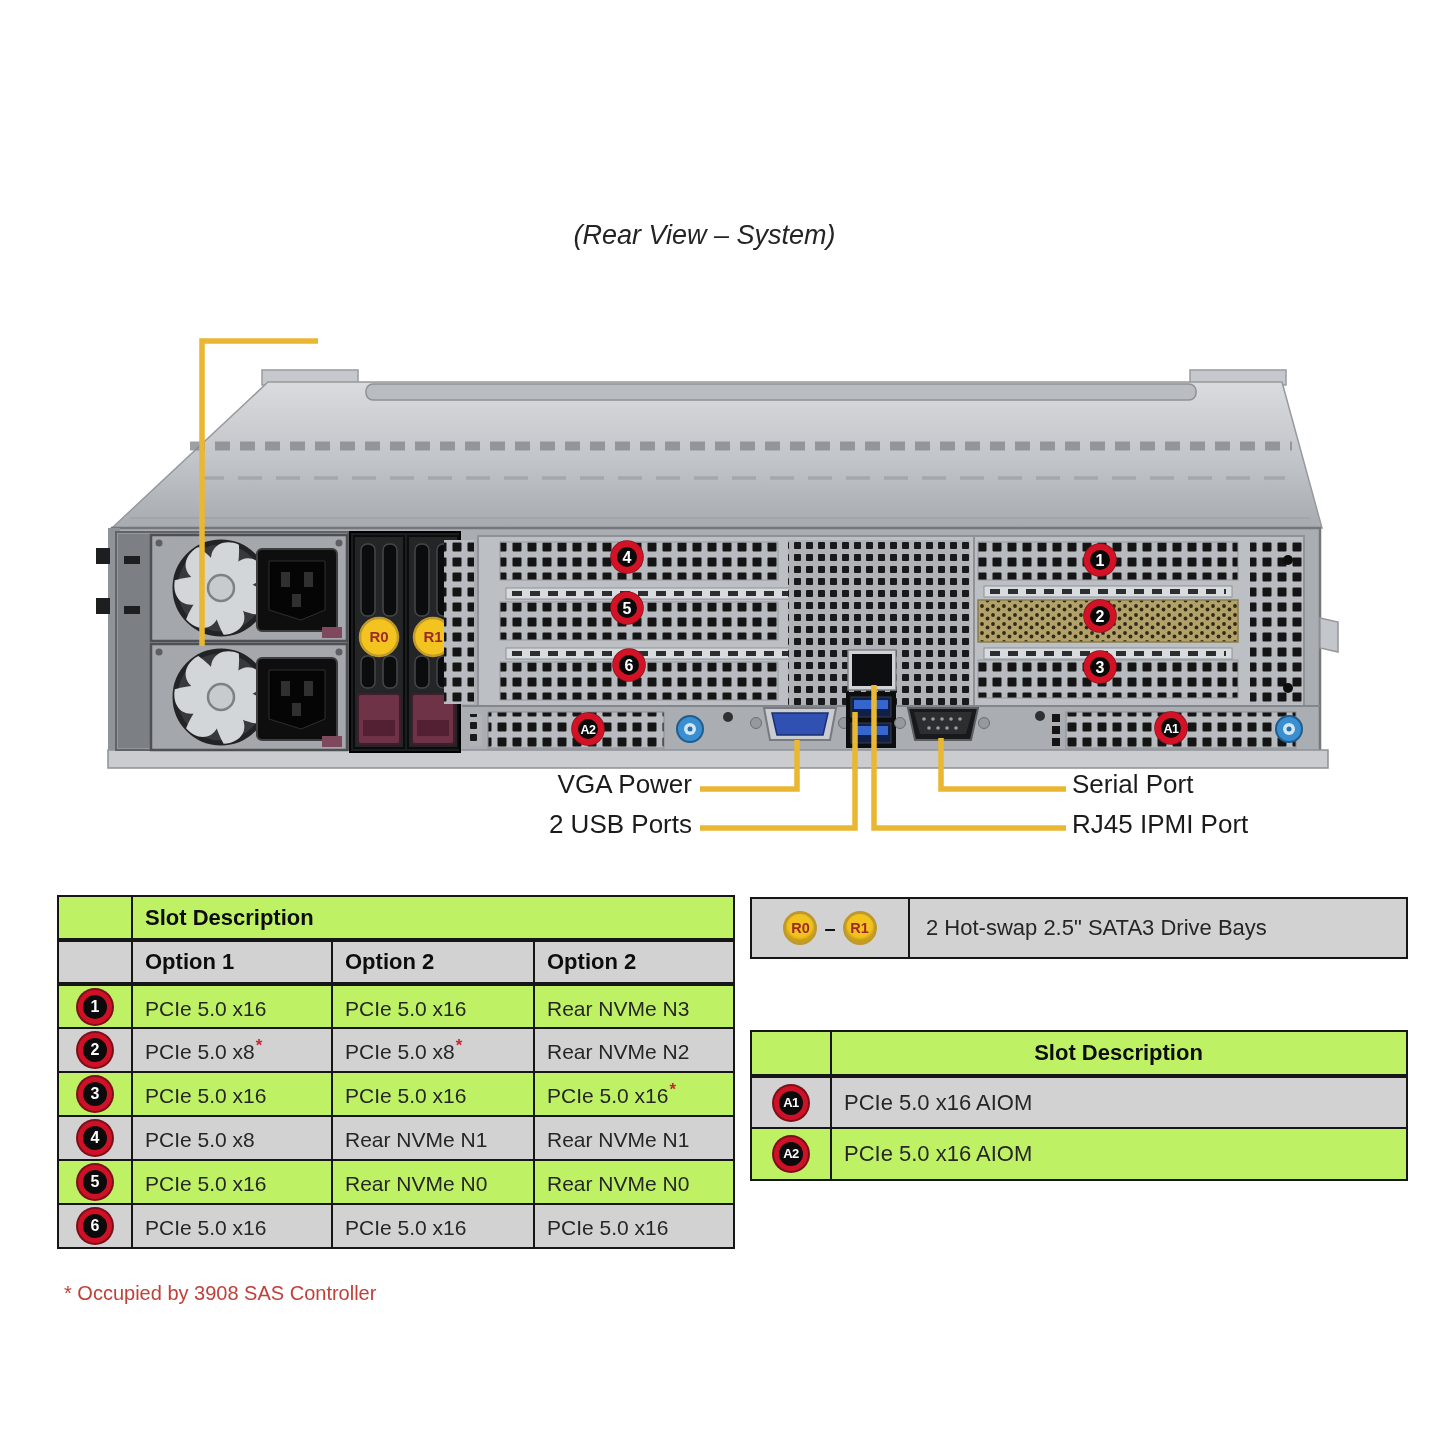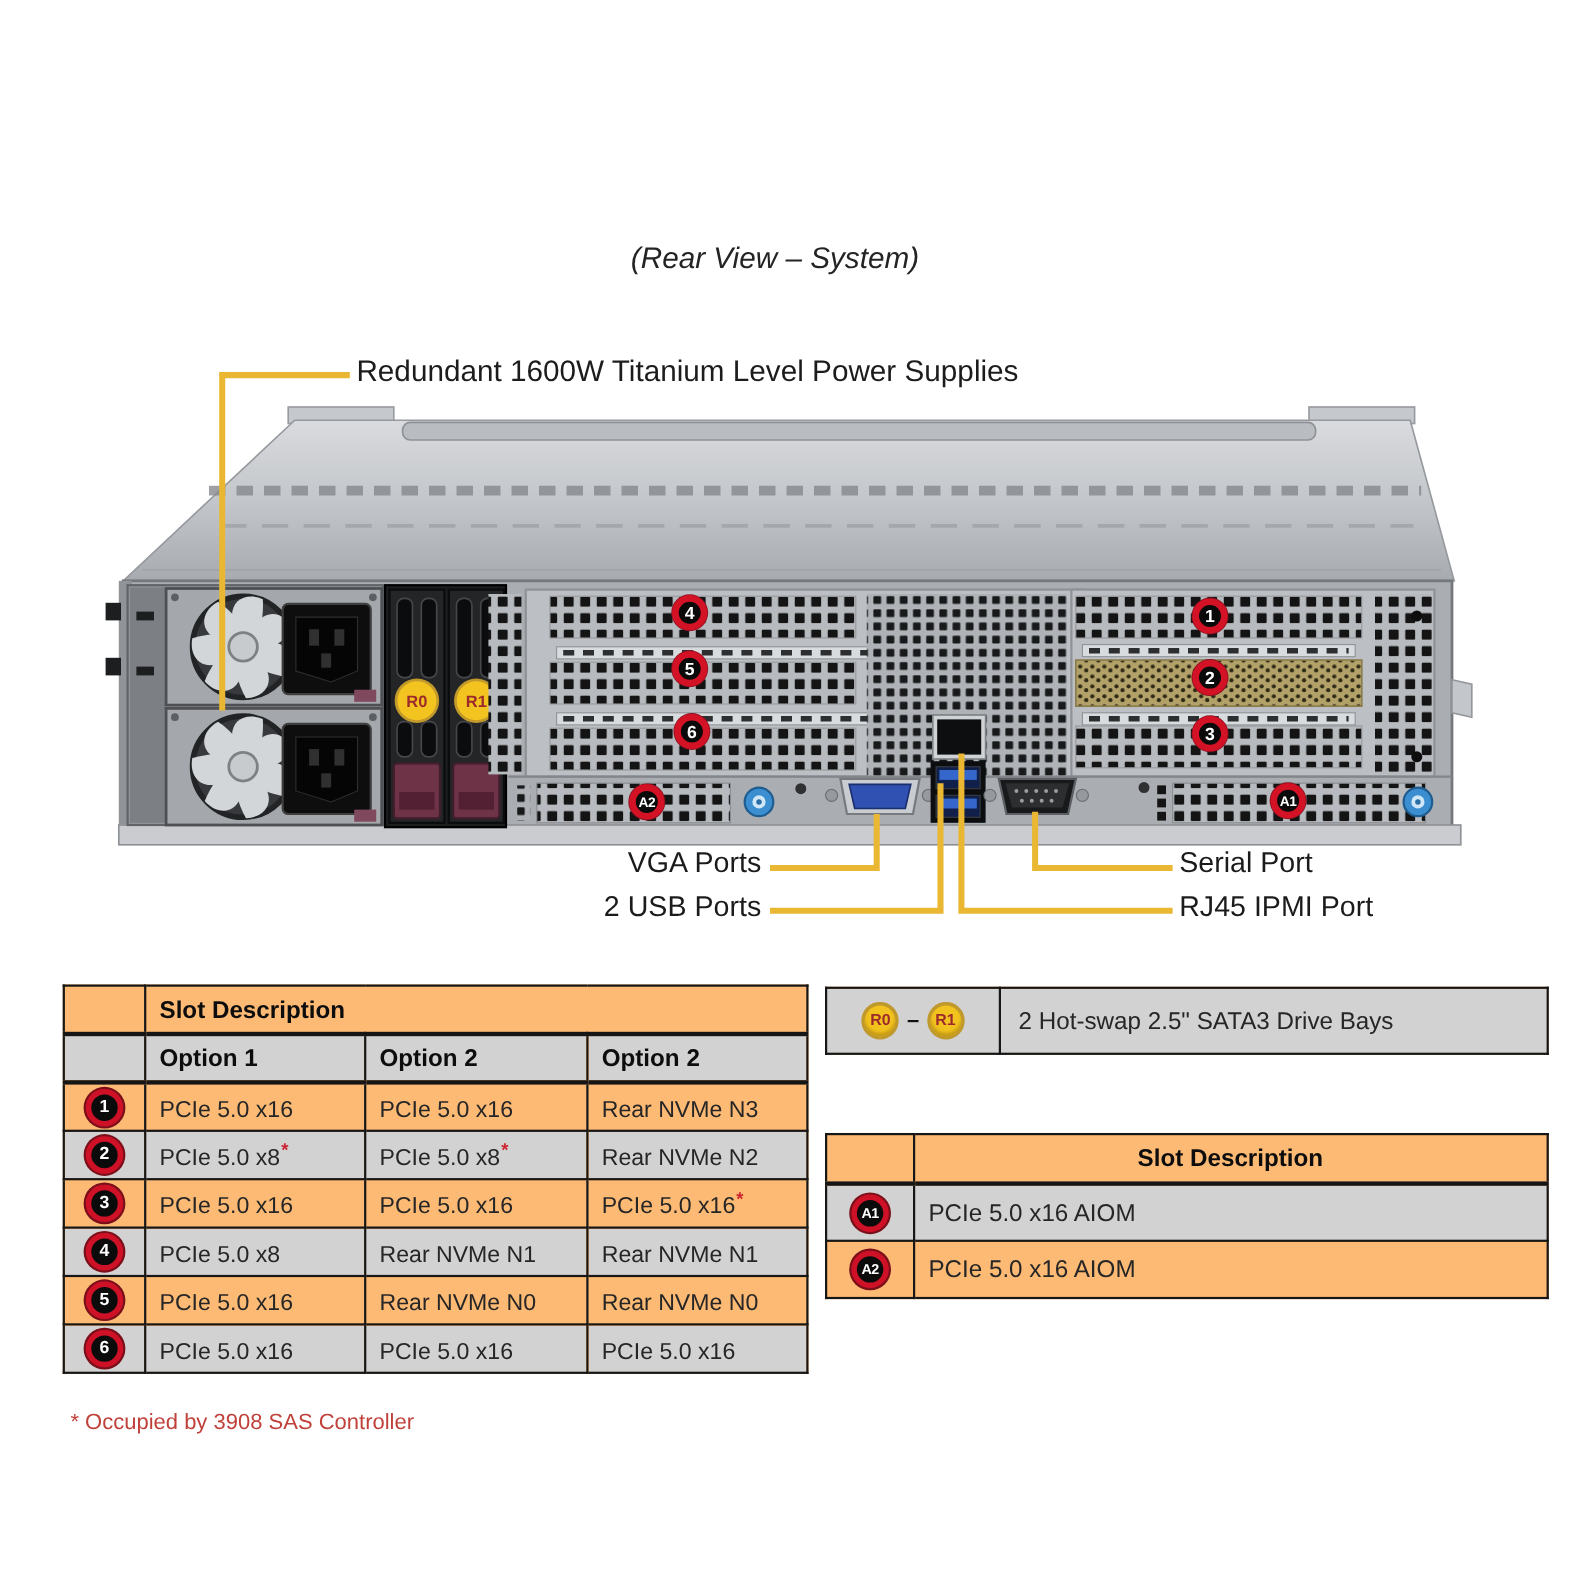--- a/index.html
+++ b/index.html
@@ -9,21 +9,21 @@
   .title{top:220px;left:0;right:0;text-align:center;font-size:27px;font-style:italic;color:#242424;}
   .psu-label{top:322px;left:324px;font-size:27px;}
   .port-label{font-size:26px;color:#1b1b1b;white-space:nowrap;}
   .lbl-vga{top:769px;left:432px;width:260px;text-align:right;}
   .lbl-usb{top:809px;left:432px;width:260px;text-align:right;}
   .lbl-serial{top:769px;left:1072px;}
   .lbl-rj45{top:809px;left:1072px;}
   .server-svg{top:300px;left:0;}
 
   
-  table{border-collapse:collapse;table-layout:fixed;background:#fdba74;}
+  table{border-collapse:collapse;table-layout:fixed;background:#bef264;}
   td{border:2px solid #161616;overflow:hidden;white-space:nowrap;}
   .t-left{top:895px;left:57px;width:676px;}
   .t-left tr{height:44px;}
   .t-drive{top:897px;left:750px;width:656px;}
   .t-aiom{top:1030px;left:750px;width:656px;}
   .hrow td{border-bottom:4px solid #161616;font-weight:bold;font-size:22px;color:#0d0d0d;}
   .t-left .hrow td{text-align:left;padding-left:12px;}
   .optrow td{background:#d2d2d2;}
   .datacell{font-size:21px;color:#262626;padding-left:12px;text-align:left;}
   .even td{background:#d2d2d2;}
@@ -47,21 +47,20 @@
   .svg-ytext{font-family:"Liberation Sans",sans-serif;font-weight:bold;fill:#9c2a2a;
              text-anchor:middle;font-size:15px;}
   .yline{fill:none;stroke:#eab733;stroke-width:5.5;}
 </style>
 </head>
 <body>
 
 <div class="canvas">
 
   <div class="abs title">(Rear View – System)</div>
-  <div class="abs psu-label">Redundant 1600W Titanium Level Power Supplies</div>
 
   <svg class="abs server-svg" width="1445" height="560" viewBox="0 300 1445 560" xmlns="http://www.w3.org/2000/svg">
     <defs>
       <linearGradient id="lidG" x1="0" y1="0" x2="0" y2="1">
         <stop offset="0" stop-color="#d9dbde"></stop>
           <stop offset="0.5" stop-color="#c3c6ca"></stop>
           <stop offset="1" stop-color="#a7aaae"></stop>
       </linearGradient>
       <pattern id="holes" width="15" height="15" patternUnits="userSpaceOnUse">
         <rect width="15" height="15" fill="#b7babe"></rect>
@@ -291,21 +290,21 @@
         <text class="svg-badge-text small" dy="0.36em">A1</text>
       </g>
 
     <polyline class="yline" points="318,341 202,341 202,646"></polyline>
     <polyline class="yline" points="797,740 797,789 700,789"></polyline>
     <polyline class="yline" points="855,712 855,828 700,828"></polyline>
     <polyline class="yline" points="941,738 941,789 1066,789"></polyline>
     <polyline class="yline" points="874,685 874,828 1066,828"></polyline>
   </svg>
 
-  <div class="abs port-label lbl-vga">VGA Ports</div>
+  <div class="abs port-label lbl-vga">VGA Power</div>
   <div class="abs port-label lbl-usb">2 USB Ports</div>
   <div class="abs port-label lbl-serial">Serial Port</div>
   <div class="abs port-label lbl-rj45">RJ45 IPMI Port</div>
 
   <table class="abs t-left">
     <colgroup>
         <col style="width:74px">
         <col style="width:200px">
         <col style="width:202px">
         <col style="width:200px">

